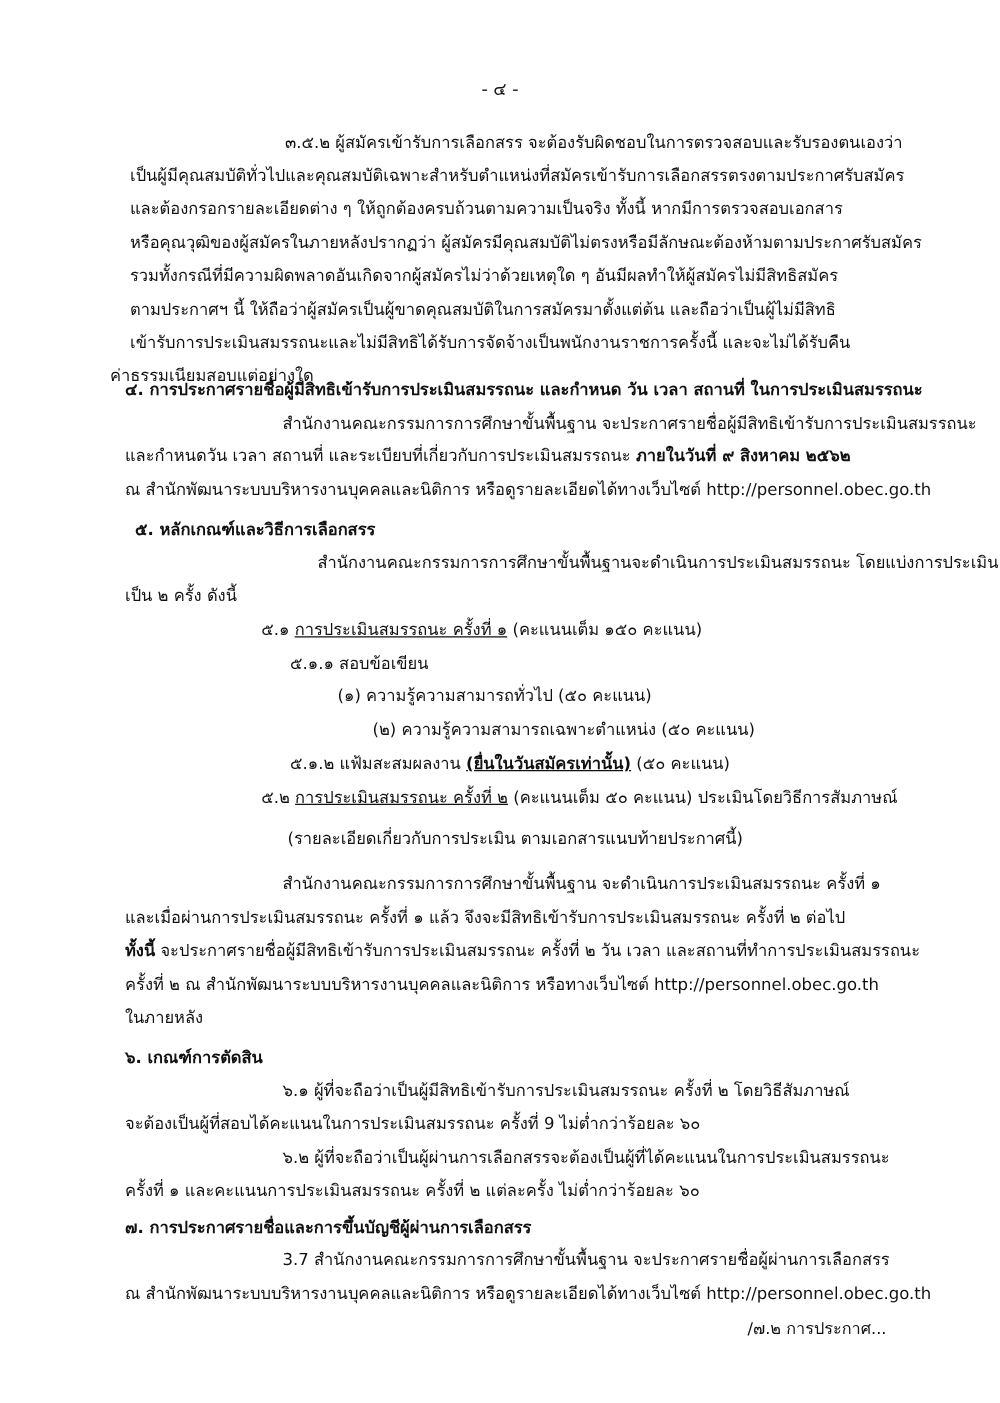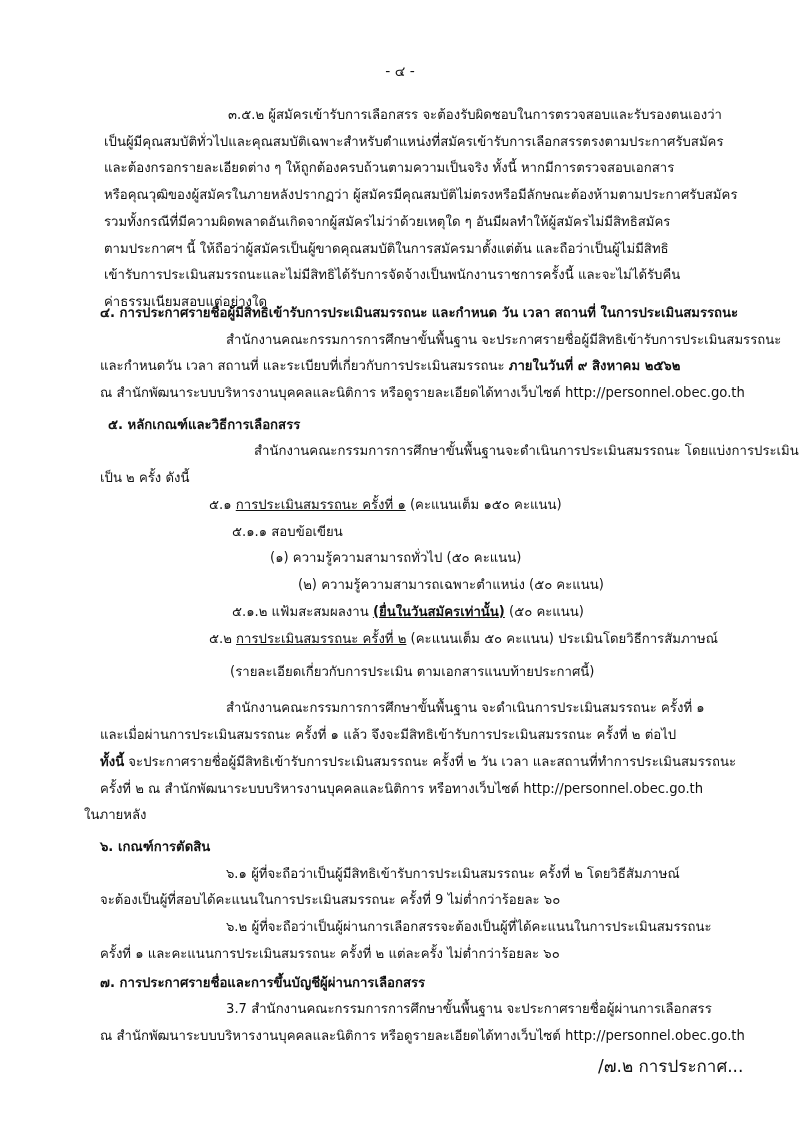--- a/index.html
+++ b/index.html
@@ -5,35 +5,35 @@
   html, body { margin: 0; padding: 0; background: #ffffff; }
   body {
     width: 800px; height: 1122px; position: relative; overflow: hidden;
     font-family: "DejaVu Sans", "Liberation Sans", sans-serif;
     color: #111; font-size: 13.2px;
   }
   .page-num { position: absolute; top: 60px; left: 0; width: 800px; text-align: center; font-size: 14px; }
   .line { position: absolute; white-space: nowrap; line-height: 20px; }
   .b { font-weight: bold; }
   .u { text-decoration: underline; }
-  .footer-ref { position: absolute; top: 1043px; left: 598px; font-size: 17px; text-align: center; }
+  .footer-ref { position: absolute; top: 1043px; left: 598px; font-size: 13px; text-align: center; }
 </style>
 </head>
 <body>
 
 <div class="page-num">- ๔ -</div>
 
 <div class="line" style="top: 104.917px; left: 228px;">๓.๕.๒ ผู้สมัครเข้ารับการเลือกสรร จะต้องรับผิดชอบในการตรวจสอบและรับรองตนเองว่า</div>
 <div class="line" style="top: 131.676px; left: 104px;">เป็นผู้มีคุณสมบัติทั่วไปและคุณสมบัติเฉพาะสำหรับตำแหน่งที่สมัครเข้ารับการเลือกสรรตรงตามประกาศรับสมัคร</div>
 <div class="line" style="top: 158.435px; left: 104px;">และต้องกรอกรายละเอียดต่าง ๆ ให้ถูกต้องครบถ้วนตามความเป็นจริง ทั้งนี้ หากมีการตรวจสอบเอกสาร</div>
 <div class="line" style="top: 185.195px; left: 104px;">หรือคุณวุฒิของผู้สมัครในภายหลังปรากฏว่า ผู้สมัครมีคุณสมบัติไม่ตรงหรือมีลักษณะต้องห้ามตามประกาศรับสมัคร</div>
 <div class="line" style="top: 211.954px; left: 104px;">รวมทั้งกรณีที่มีความผิดพลาดอันเกิดจากผู้สมัครไม่ว่าด้วยเหตุใด ๆ อันมีผลทำให้ผู้สมัครไม่มีสิทธิสมัคร</div>
 <div class="line" style="top: 238.713px; left: 104px;">ตามประกาศฯ นี้ ให้ถือว่าผู้สมัครเป็นผู้ขาดคุณสมบัติในการสมัครมาตั้งแต่ต้น และถือว่าเป็นผู้ไม่มีสิทธิ</div>
 <div class="line" style="top: 265.472px; left: 104px;">เข้ารับการประเมินสมรรถนะและไม่มีสิทธิได้รับการจัดจ้างเป็นพนักงานราชการครั้งนี้ และจะไม่ได้รับคืน</div>
-<div class="line" style="top: 292.231px; left: 104px;">ค่าธรรมเนียมสอบแต่อย่างใด</div>
+<div class="line" style="top: 292.231px; left: 88px;">ค่าธรรมเนียมสอบแต่อย่างใด</div>
 
 <div class="line b" style="top: 302.744px; left: 100px;">๔. การประกาศรายชื่อผู้มีสิทธิเข้ารับการประเมินสมรรถนะ และกำหนด วัน เวลา สถานที่ ในการประเมินสมรรถนะ</div>
 <div class="line" style="top: 329.503px; left: 226px;">สำนักงานคณะกรรมการการศึกษาขั้นพื้นฐาน จะประกาศรายชื่อผู้มีสิทธิเข้ารับการประเมินสมรรถนะ</div>
 <div class="line" style="top: 356.262px; left: 100px;">
   <span>และกำหนดวัน เวลา สถานที่ และระเบียบที่เกี่ยวกับการประเมินสมรรถนะ </span><span class="b">ภายในวันที่ ๙ สิงหาคม ๒๕๖๒</span>
 </div>
 <div class="line" style="top: 383.021px; left: 100px;">ณ สำนักพัฒนาระบบบริหารงานบุคคลและนิติการ หรือดูรายละเอียดได้ทางเว็บไซต์ http://personnel.obec.go.th</div>
 
 <div class="line b" style="top: 414.559px; left: 108px;">๕. หลักเกณฑ์และวิธีการเลือกสรร</div>
 <div class="line" style="top: 441.318px; left: 226px; margin-left: 28px;">สำนักงานคณะกรรมการการศึกษาขั้นพื้นฐานจะดำเนินการประเมินสมรรถนะ โดยแบ่งการประเมิน</div>
@@ -52,21 +52,21 @@
   <span>๕.๒ </span><span class="u">การประเมินสมรรถนะ ครั้งที่ ๒</span><span> (คะแนนเต็ม  ๕๐  คะแนน) ประเมินโดยวิธีการสัมภาษณ์</span>
 </div>
 <div class="line" style="top: 662.081px; left: 230px;">(รายละเอียดเกี่ยวกับการประเมิน ตามเอกสารแนบท้ายประกาศนี้)</div>
 
 <div class="line" style="top: 698.397px; left: 226px;">สำนักงานคณะกรรมการการศึกษาขั้นพื้นฐาน จะดำเนินการประเมินสมรรถนะ ครั้งที่ ๑</div>
 <div class="line" style="top: 725.156px; left: 100px;">และเมื่อผ่านการประเมินสมรรถนะ ครั้งที่ ๑ แล้ว จึงจะมีสิทธิเข้ารับการประเมินสมรรถนะ ครั้งที่ ๒ ต่อไป</div>
 <div class="line" style="top: 751.915px; left: 100px;">
   <span class="b">ทั้งนี้</span><span> จะประกาศรายชื่อผู้มีสิทธิเข้ารับการประเมินสมรรถนะ ครั้งที่ ๒ วัน เวลา และสถานที่ทำการประเมินสมรรถนะ</span>
 </div>
 <div class="line" style="top: 778.674px; left: 100px;">ครั้งที่ ๒ ณ สำนักพัฒนาระบบบริหารงานบุคคลและนิติการ หรือทางเว็บไซต์ http://personnel.obec.go.th</div>
-<div class="line" style="top: 805.434px; left: 84px;">ในภายหลัง</div>
+<div class="line" style="top: 805.434px; left: 100px; font-family: Liberation Mono, monospace;">ในภายหลัง</div>
 
 <div class="line b" style="top: 836.971px; left: 100px;">๖. เกณฑ์การตัดสิน</div>
 <div class="line" style="top: 863.73px; left: 226px;">๖.๑ ผู้ที่จะถือว่าเป็นผู้มีสิทธิเข้ารับการประเมินสมรรถนะ ครั้งที่ ๒ โดยวิธีสัมภาษณ์</div>
 <div class="line" style="top: 890.489px; left: 100px;">จะต้องเป็นผู้ที่สอบได้คะแนนในการประเมินสมรรถนะ ครั้งที่ 9 ไม่ต่ำกว่าร้อยละ ๖๐</div>
 <div class="line" style="top: 917.249px; left: 226px;">๖.๒ ผู้ที่จะถือว่าเป็นผู้ผ่านการเลือกสรรจะต้องเป็นผู้ที่ได้คะแนนในการประเมินสมรรถนะ</div>
 <div class="line" style="top: 944.008px; left: 100px;">ครั้งที่ ๑ และคะแนนการประเมินสมรรถนะ ครั้งที่ ๒ แต่ละครั้ง ไม่ต่ำกว่าร้อยละ ๖๐</div>
 
 <div class="line b" style="top: 972.678px; left: 100px;">๗. การประกาศรายชื่อและการขึ้นบัญชีผู้ผ่านการเลือกสรร</div>
 <div class="line" style="top: 999.437px; left: 226px;">3.7 สำนักงานคณะกรรมการการศึกษาขั้นพื้นฐาน จะประกาศรายชื่อผู้ผ่านการเลือกสรร</div>
 <div class="line" style="top: 1026.2px; left: 100px;">ณ สำนักพัฒนาระบบบริหารงานบุคคลและนิติการ หรือดูรายละเอียดได้ทางเว็บไซต์ http://personnel.obec.go.th</div>

